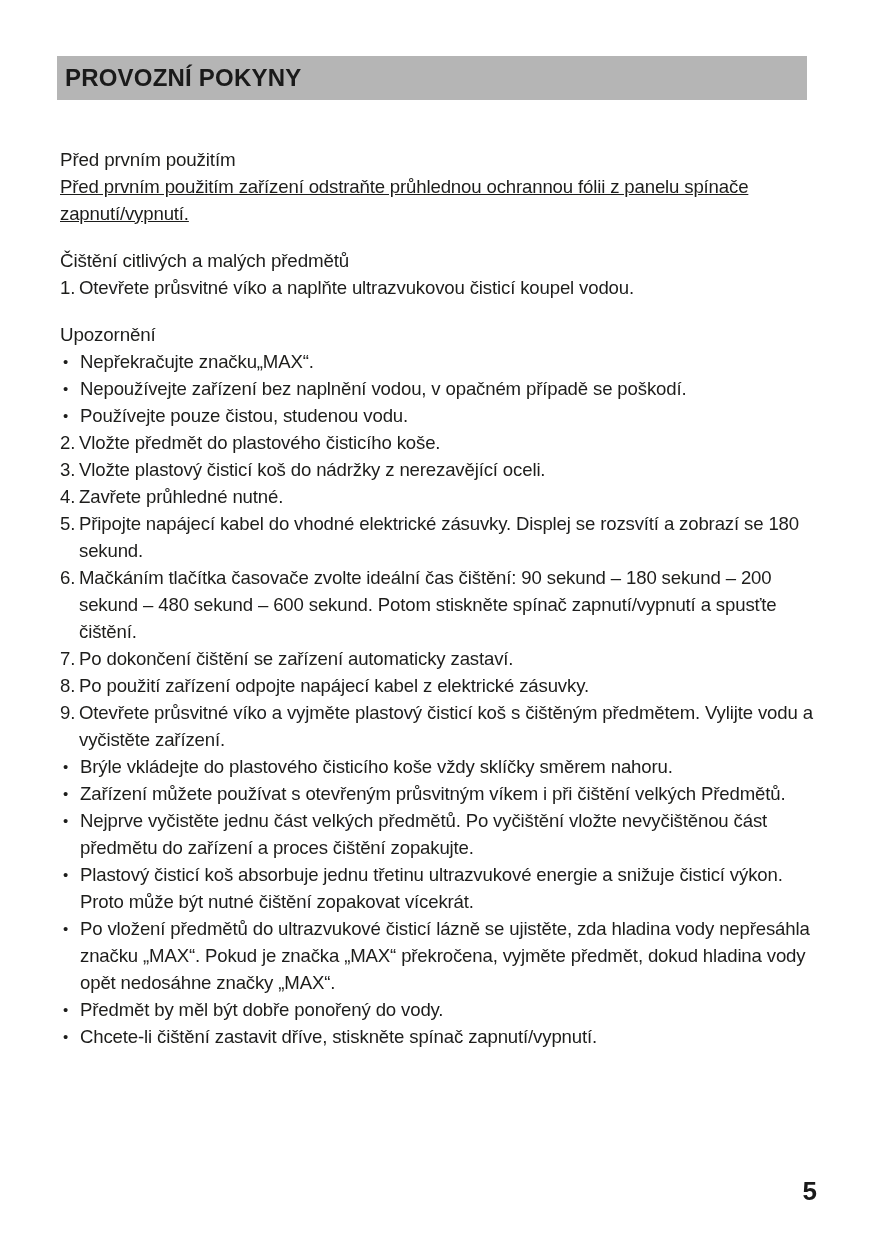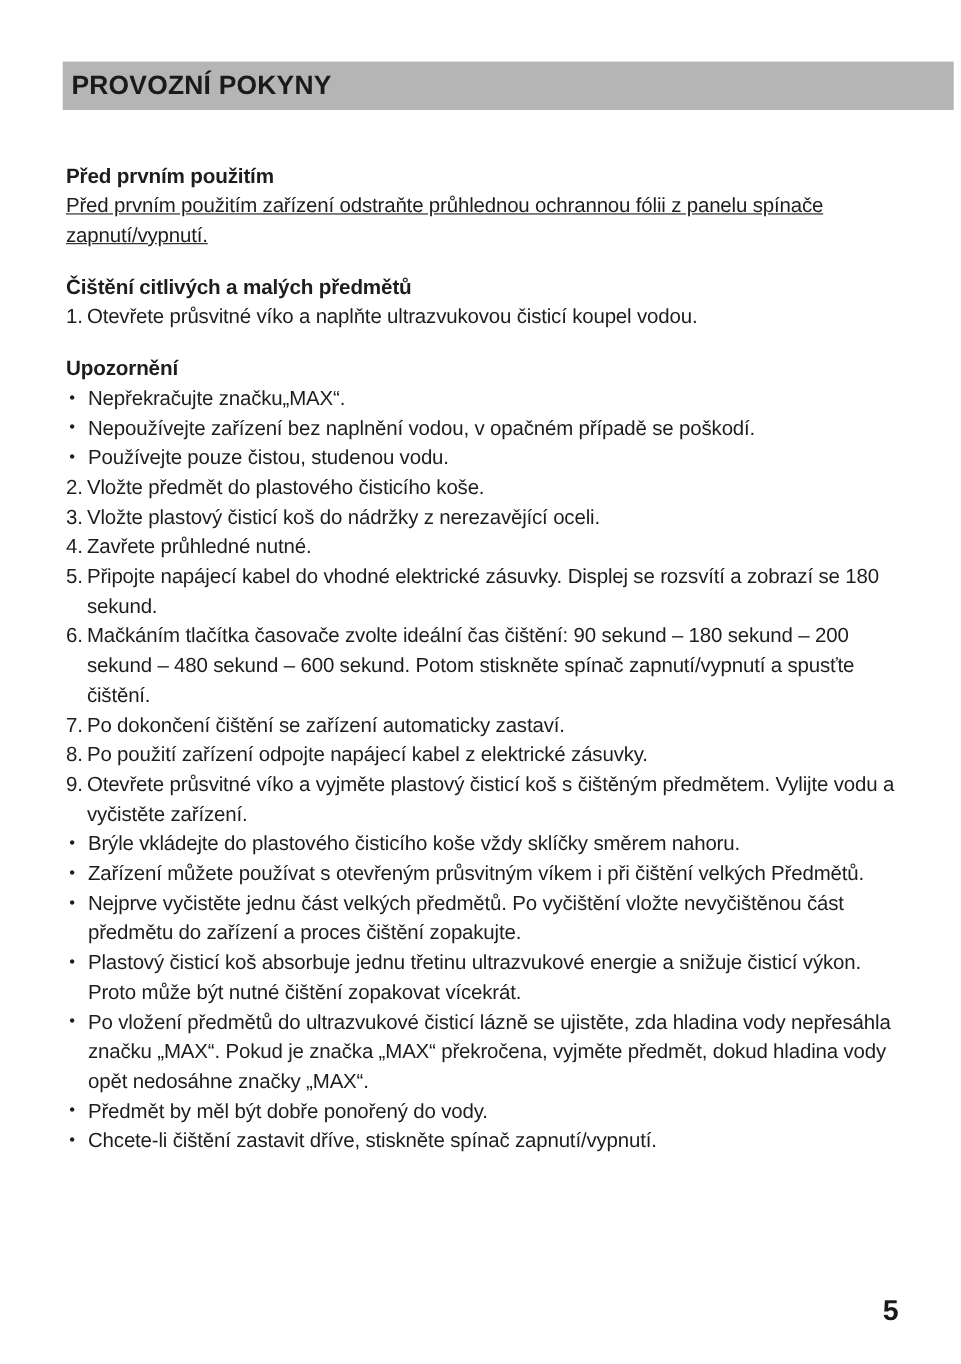--- a/index.html
+++ b/index.html
@@ -13,21 +13,21 @@
     height: 1240px;
     background: #ffffff;
     font-family: "Liberation Sans", sans-serif;
     color: #1d1d1b;
     overflow: hidden;
   }
   .titlebar {
     position: absolute;
     left: 57px;
     top: 56px;
-    width: 810px;
+    width: 750px;
     height: 44px;
     display: flex;
     align-items: center;
   }
   .titlebar h1 {
     margin: 0 0 0 8px;
     font-size: 24px;
     font-weight: bold;
     letter-spacing: 0.2px;
     color: #1a1a1a;
@@ -37,21 +37,21 @@
     left: 60px;
     top: 146px;
     width: 755px;
     font-size: 18.6px;
     line-height: 27px;
     letter-spacing: -0.15px;
   }
   .content h2.heading {
     margin: 20px 0 0 0;
     font-size: 18.8px;
-    font-weight: bold;
+    font-weight: normal;
     line-height: 27px;
   }
   .content h2.heading:first-child {
     margin-top: 0;
   }
   .content p.para {
     margin: 0;
     text-decoration: underline;
   }
   .li {

